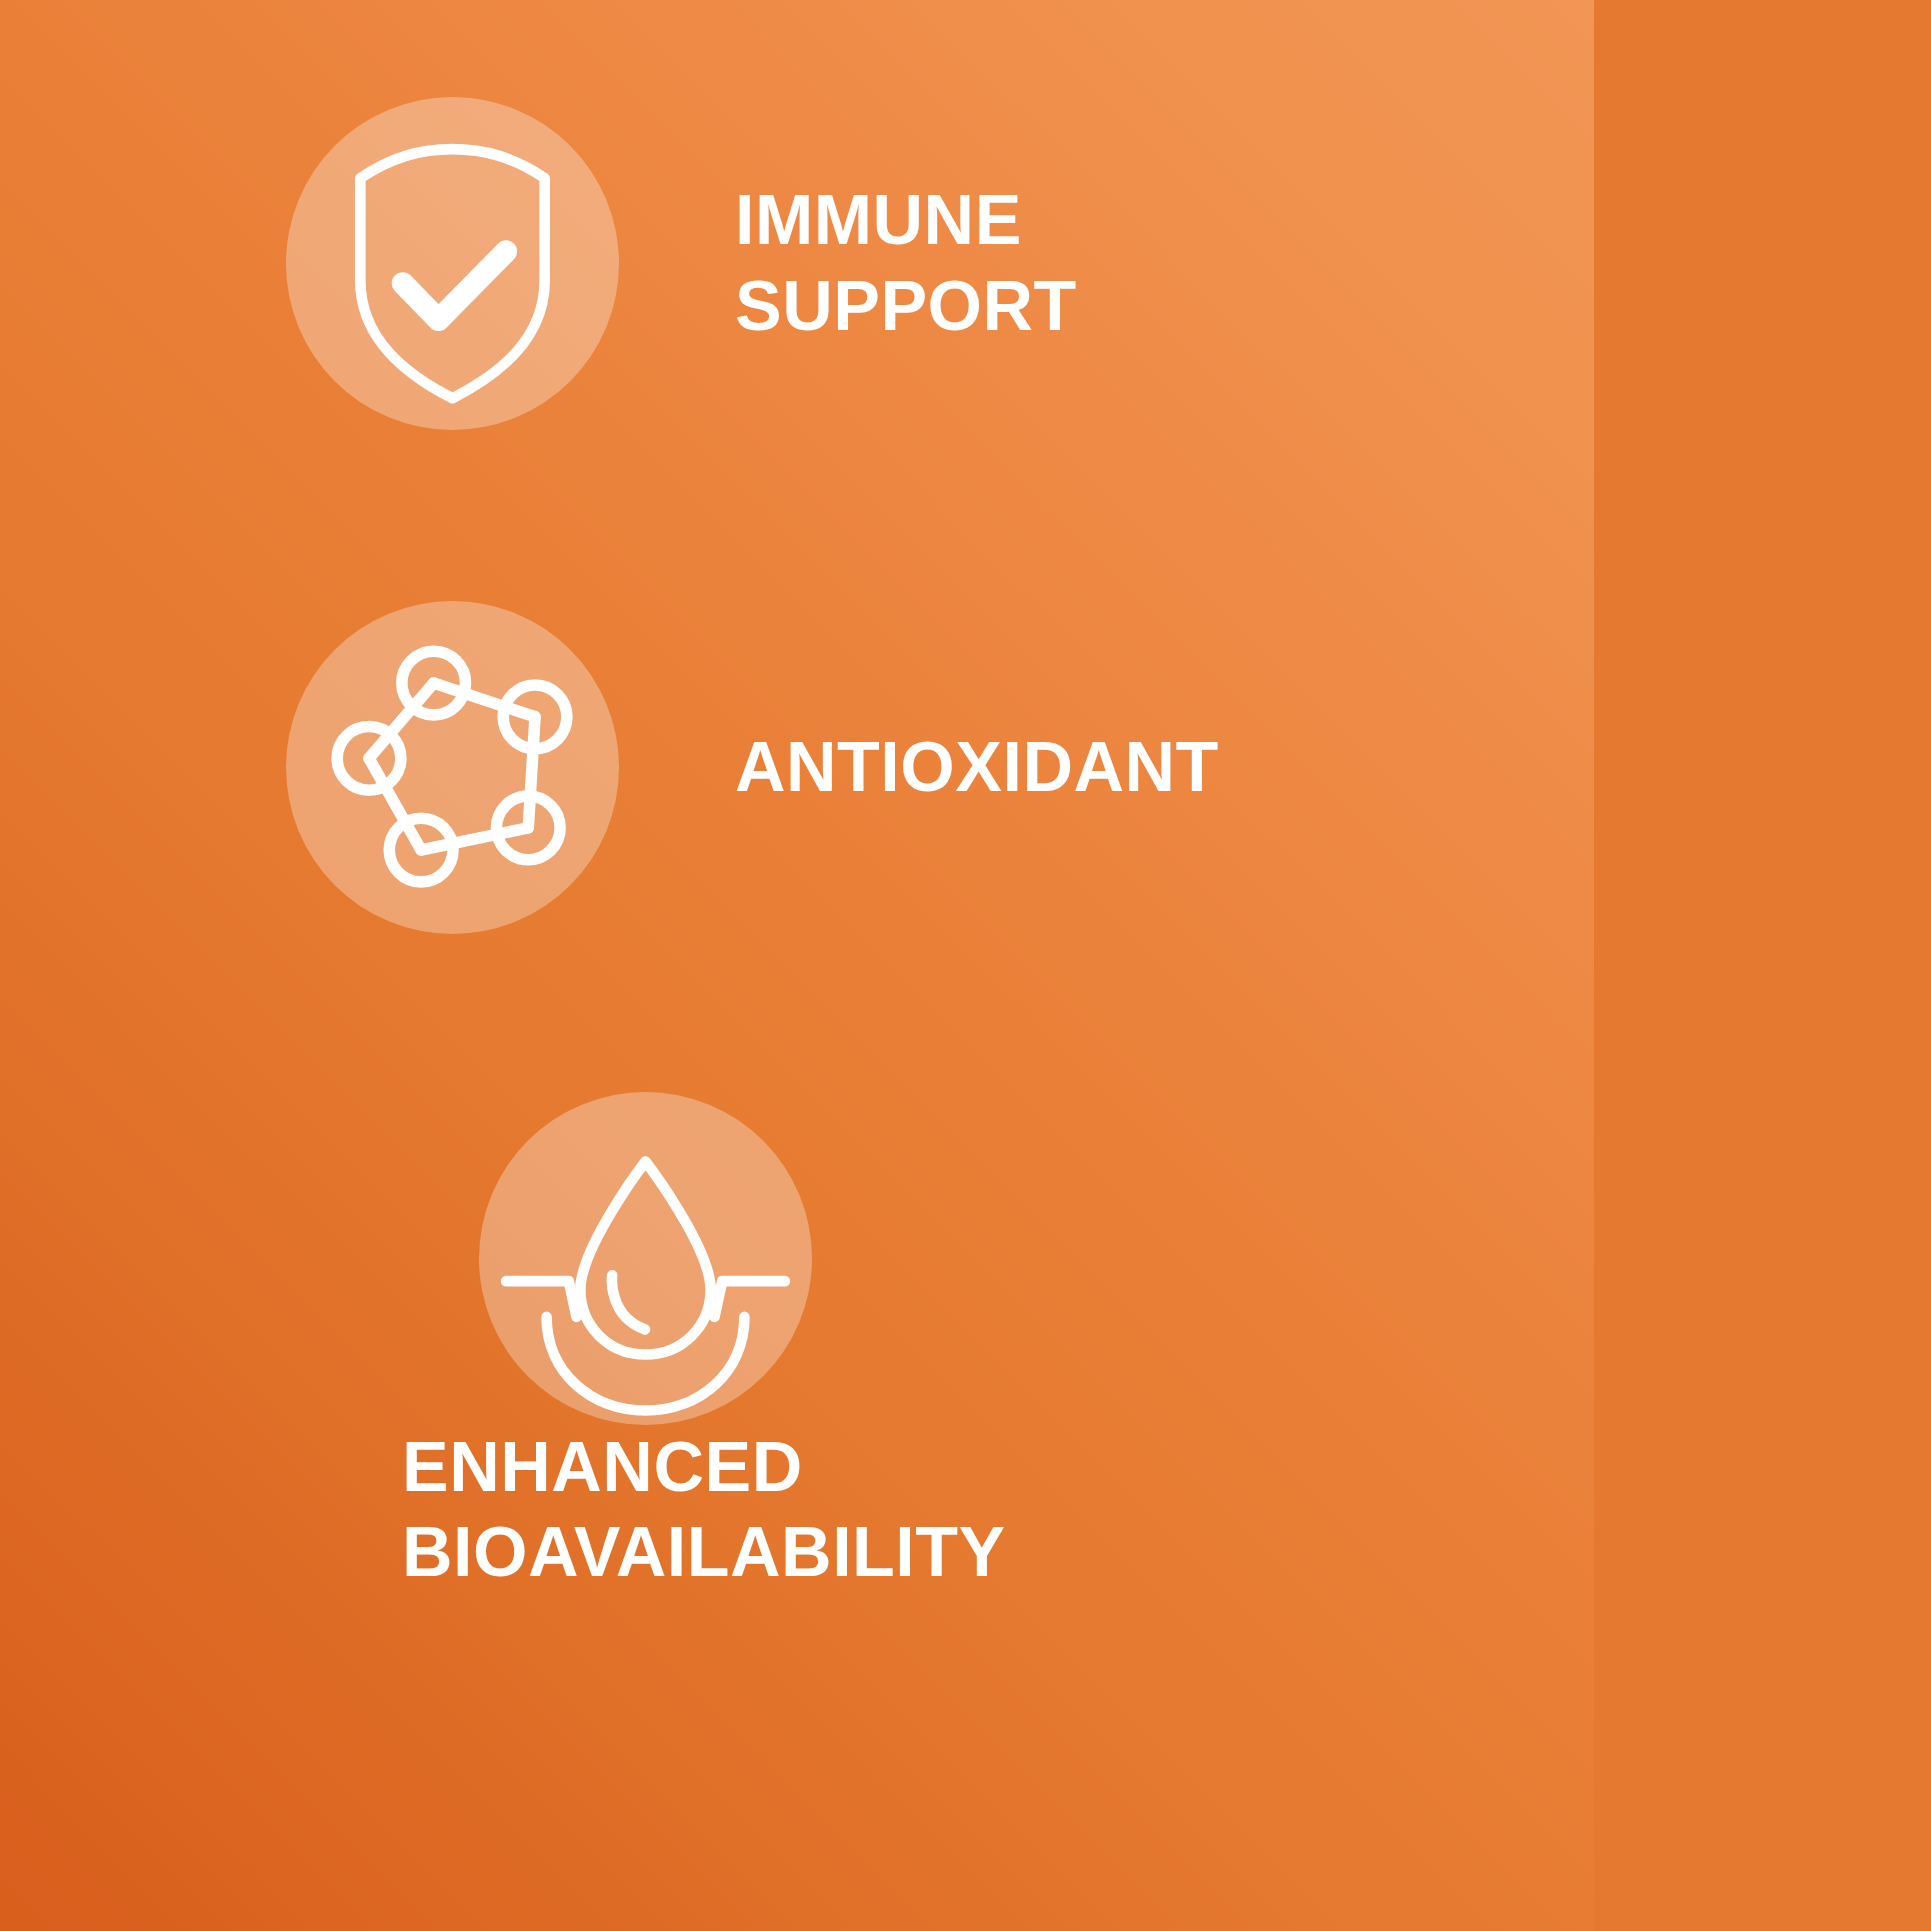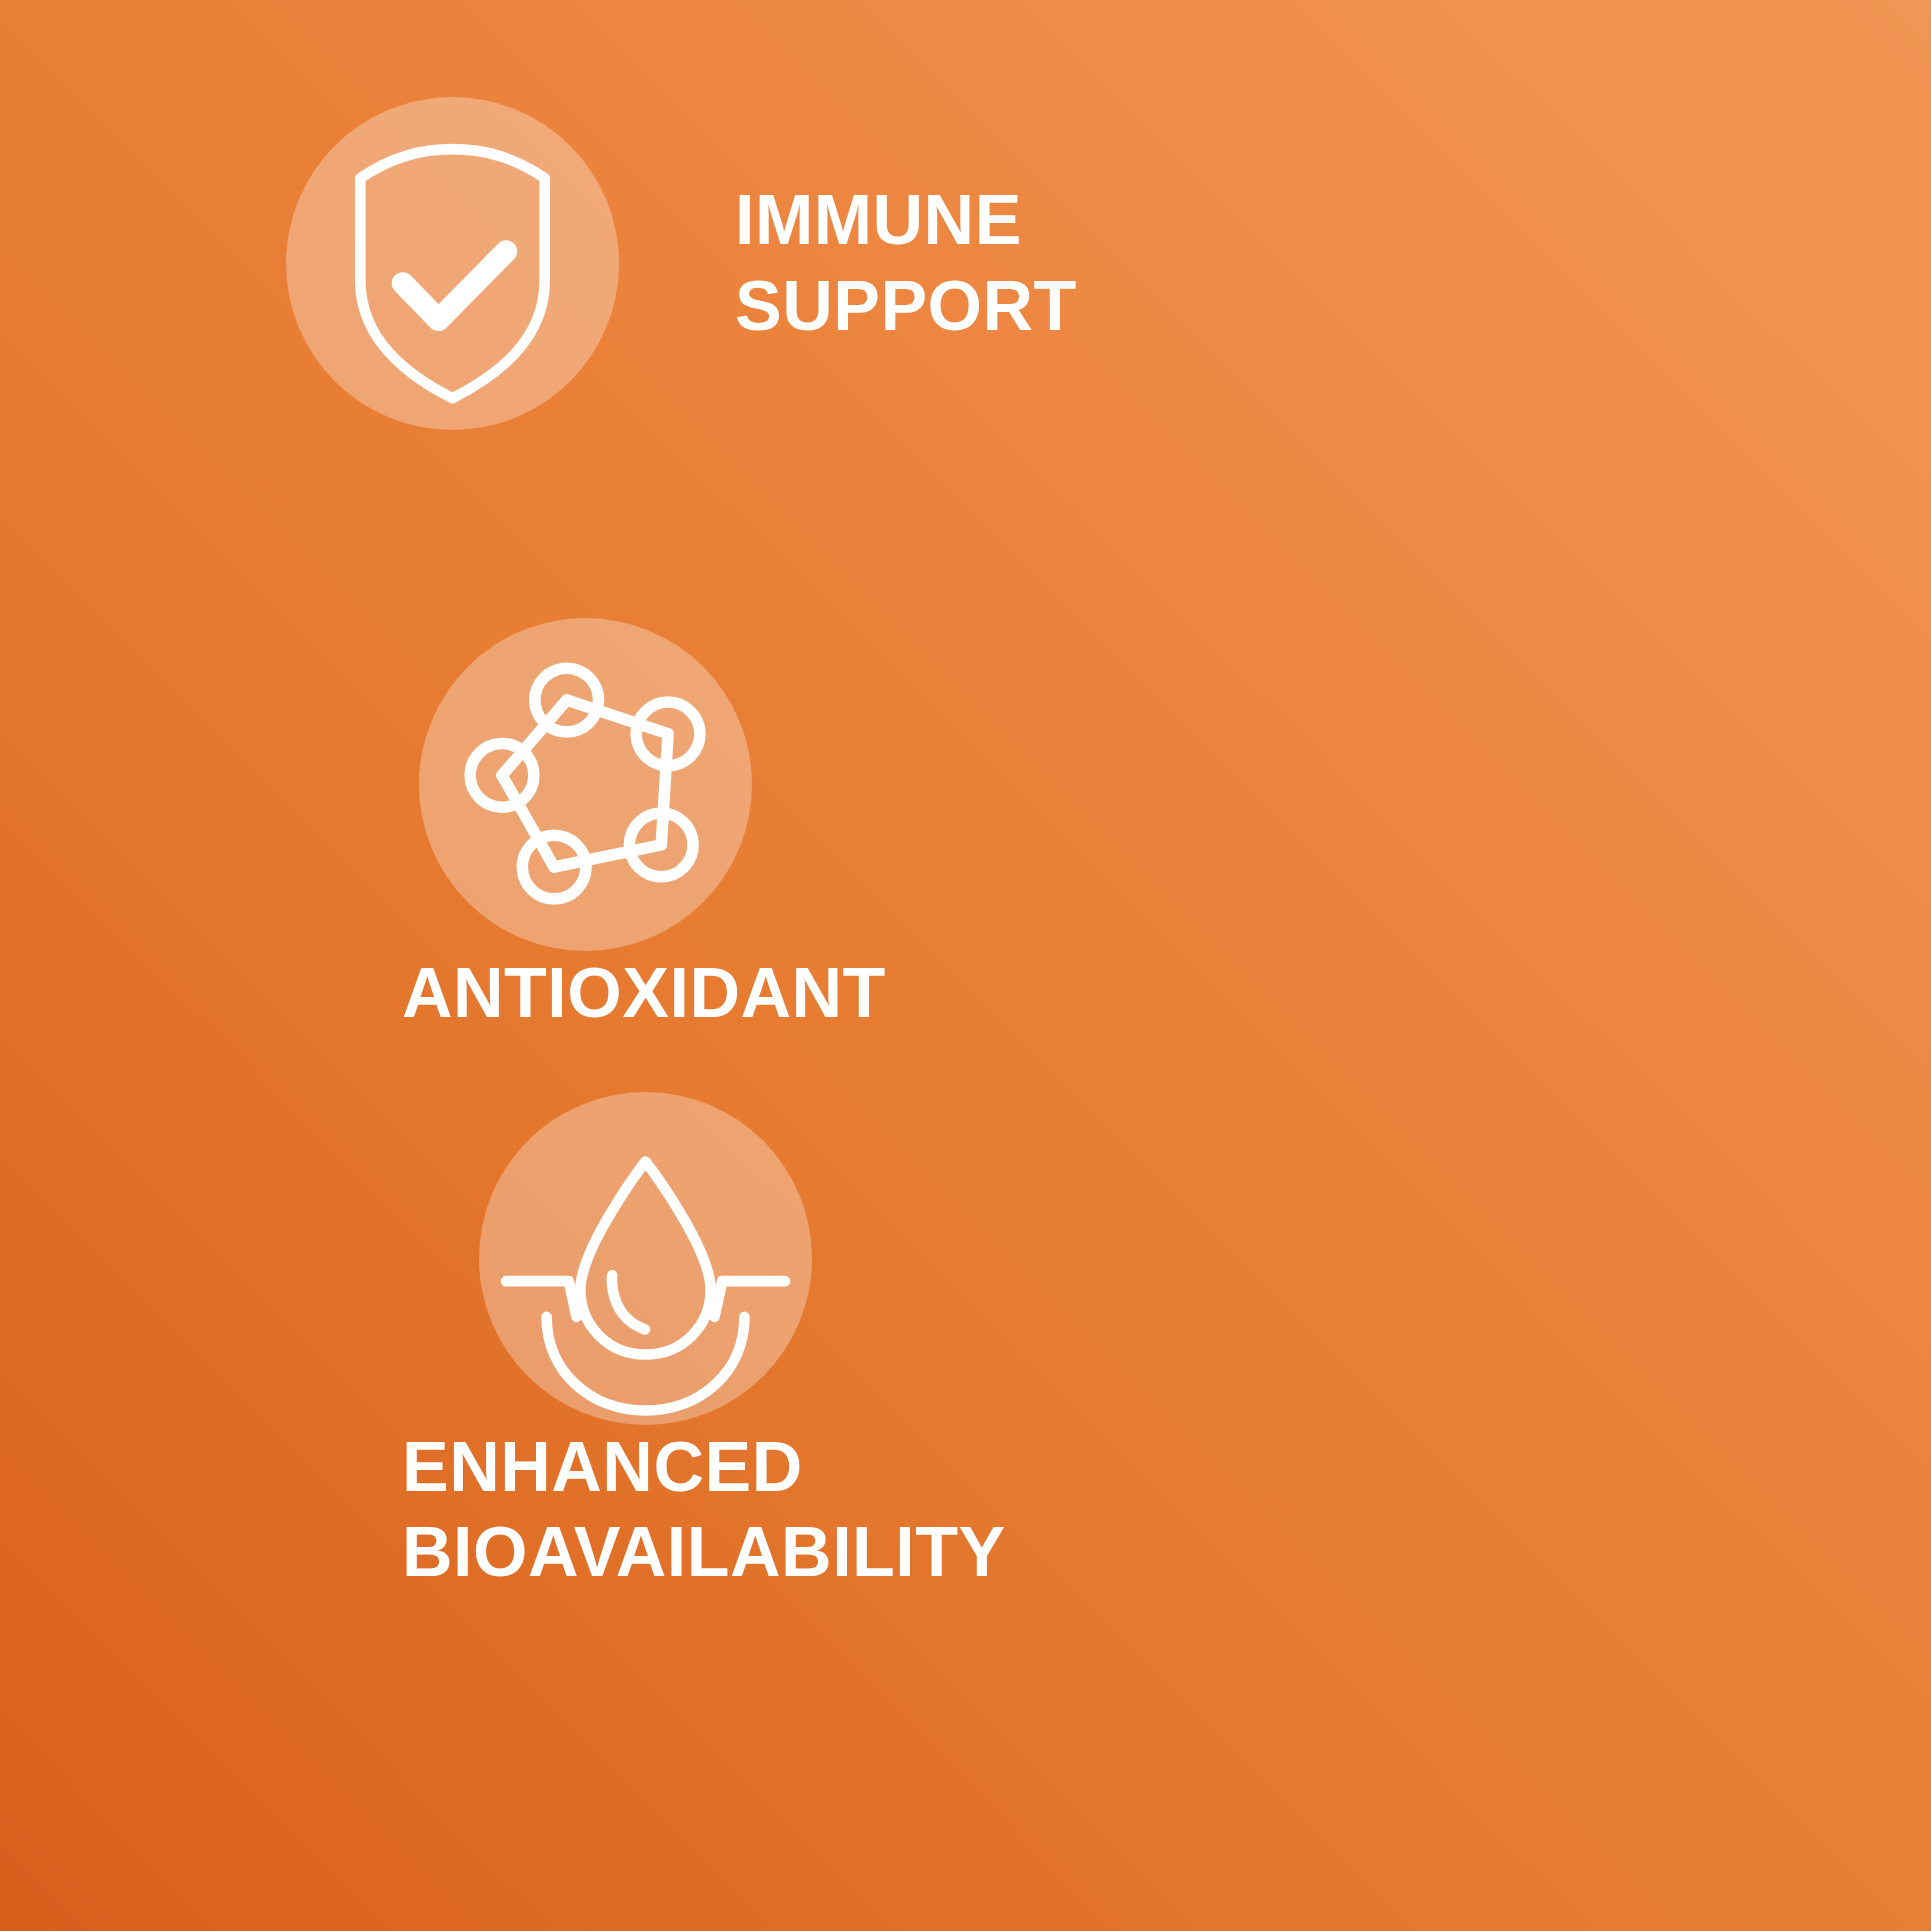--- a/index.html
+++ b/index.html
@@ -9,21 +9,21 @@
     height: 1931px;
     overflow: hidden;
   }
   body {
     font-family: "Liberation Sans", sans-serif;
     background: #e5792f;
   }
 
   #infographic {
     position: relative;
-    width: 1931px;
+    width: 1594px;
     height: 1931px;
     
     background:
       linear-gradient(45deg,
         #d85e1c 0%,
         #de6b25 18%,
         #e5792f 38%,
         #ea8038 55%,
         #ee8a46 74%,
         #f1924f 88%,
@@ -33,21 +33,21 @@
 
   .feature-row {
     position: absolute;
     display: flex;
     align-items: center;
     left: 286px;
   }
 
   
   #row-immune      { top: 97px;  }
-  #row-antioxidant { top: 618px; flex-direction: column;  }
+  #row-antioxidant { top: 601px;  }
   #row-bioavail    { top: 1092px; flex-direction: column; }
 
   .icon-badge {
     position: relative;
     width: 333px;
     height: 333px;
     flex: 0 0 333px;
     border-radius: 50%;
     background: rgba(255, 255, 255, 0.31);
     display: flex;

